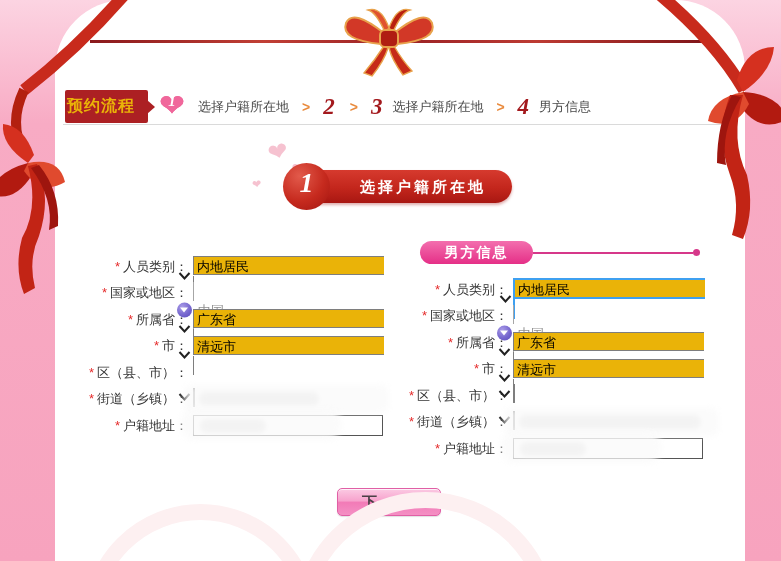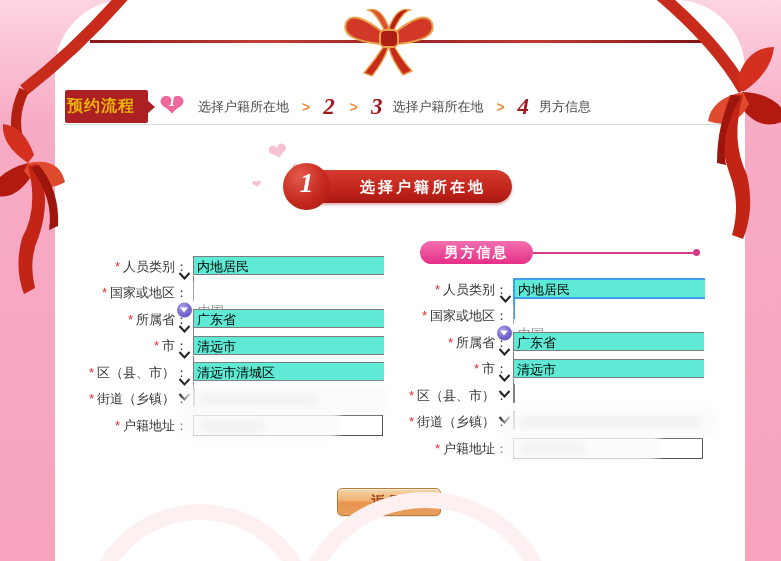--- a/index.html
+++ b/index.html
@@ -64,21 +64,21 @@
   .hline.male { width:118px; background:#e2954f; }
   .hline.female { width:160px; background:#d6388a; }
   .hdot { width:7px; height:7px; border-radius:50%; flex:0 0 auto; }
   .hdot.male { background:#e2954f; }
   .hdot.female { background:#d6388a; }
   .rows { margin-top:15px; }
   .row { display:flex; align-items:center; height:21px; margin-bottom:5.5px; }
   .lbl { width:130px; text-align:right; font-size:13px; color:#333; padding-right:5px; white-space:nowrap; }
   .req { color:#e52b2b; margin-right:3px; }
   .field { width:190px; height:21px; position:relative; }
-  .sel { width:100%; height:100%; border:1px solid #7e7e7e; background:#5eead4; position:relative; }
+  .sel { width:100%; height:100%; border:1px solid #7e7e7e; background:#eab308; position:relative; }
   .sel select { appearance:none; -webkit-appearance:none; width:100%; height:100%; border:0;
     background:transparent; font-size:13px; padding:0 18px 0 3px; color:#000; font-family:inherit; }
   .chev { position:absolute; right:3px; top:50%; transform:translateY(-50%); pointer-events:none; line-height:0; }
   .sel.focused { border:2px solid #3fa0f0; }
   .sel.disabled { background:#ededed; border-color:#a6a6a6; }
   .sel .val { display:block; line-height:19px; padding-left:5px; font-size:13px; color:#8f8f8f; }
   .orb { position:absolute; right:2px; top:50%; transform:translateY(-50%); width:15px; height:15px;
     border-radius:50%; background:radial-gradient(circle at 35% 30%, #a99be8 0%, #7667ce 55%, #5a4abd 100%); }
   .orb::after { content:""; position:absolute; left:3.2px; top:5.5px;
     border-left:4.3px solid transparent; border-right:4.3px solid transparent; border-top:5px solid #fff; }
@@ -184,26 +184,20 @@
         <label class="lbl"><span class="req">*</span><span>市：</span></label>
         <span class="field"><span class="sel">
           <select><option>清远市</option></select>
           <span class="chev"><svg width="13" height="9">
                   <polyline points="1.5,1.5 6.5,7 11.5,1.5" fill="none" stroke="#222" stroke-width="2"></polyline>
                 </svg></span>
         </span></span>
       </div>
       <div class="row">
         <label class="lbl"><span class="req">*</span><span>区（县、市）：</span></label>
-        <span class="field"><span class="sel">
-          <select><option>清远市清城区</option></select>
-          <span class="chev"><svg width="13" height="9">
-                  <polyline points="1.5,1.5 6.5,7 11.5,1.5" fill="none" stroke="#222" stroke-width="2"></polyline>
-                </svg></span>
-        </span></span>
       </div>
       <div class="row">
         <label class="lbl"><span class="req">*</span><span>街道（乡镇）：</span></label>
         <span class="field"><span class="sel redacted">
           <span class="rblob gray w-m"></span>
           <span class="rblob white wm-m"></span>
           <span class="chev"><svg width="13" height="9">
                   <polyline points="1.5,1.5 6.5,7 11.5,1.5" fill="none" stroke="#222" stroke-width="2"></polyline>
                 </svg></span>
         </span></span>
@@ -283,21 +277,21 @@
         <span class="inp">
           <input type="text" style="">
           <span class="rblob gray"></span>
           <span class="rblob white"></span>
         </span>
       </div>
     </div>
   </section>
 
   <div class="btn-row">
-    <button class="btn btn-back">返回</button>
+    <button class="btn btn-next">下一步</button>
   </div>
 
   <div class="wm-circle wm1"></div>
   <div class="wm-circle wm2"></div>
 </div>
 
 <svg class="ribbon left" width="150" height="400" viewBox="0 0 150 400">
   <path d="M125,-6 Q78,48 24,90" stroke="#c82a1c" stroke-width="12" fill="none"></path>
   <path d="M24,90 Q8,124 24,152" stroke="#b3200f" stroke-width="10" fill="none"></path>
   <path d="M28,163 q-27,-18 -25,-39 q21,2 31,31 z" fill="#d5301f"></path>

